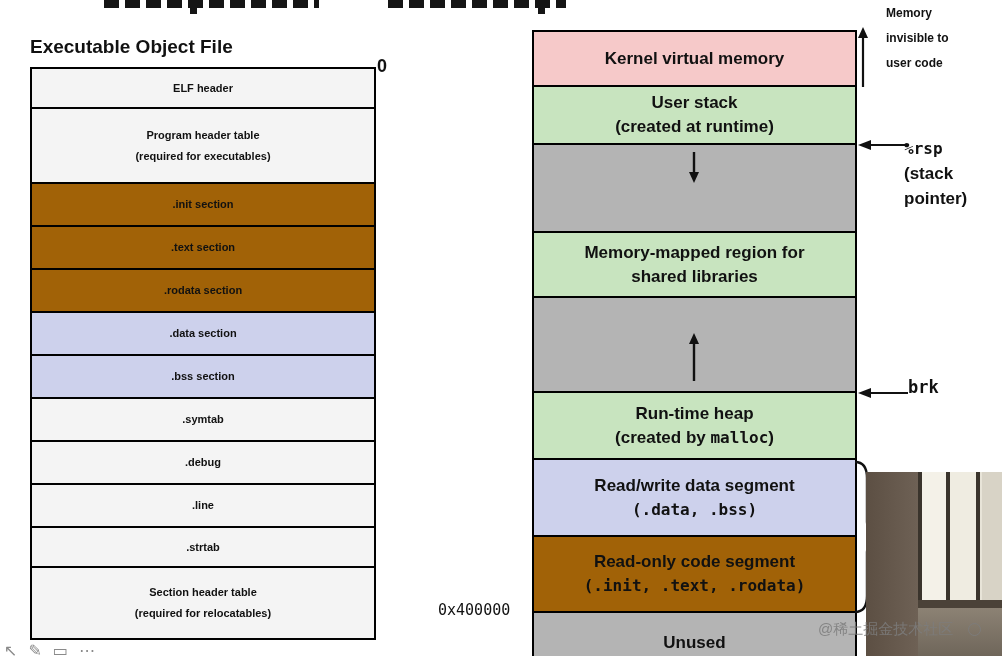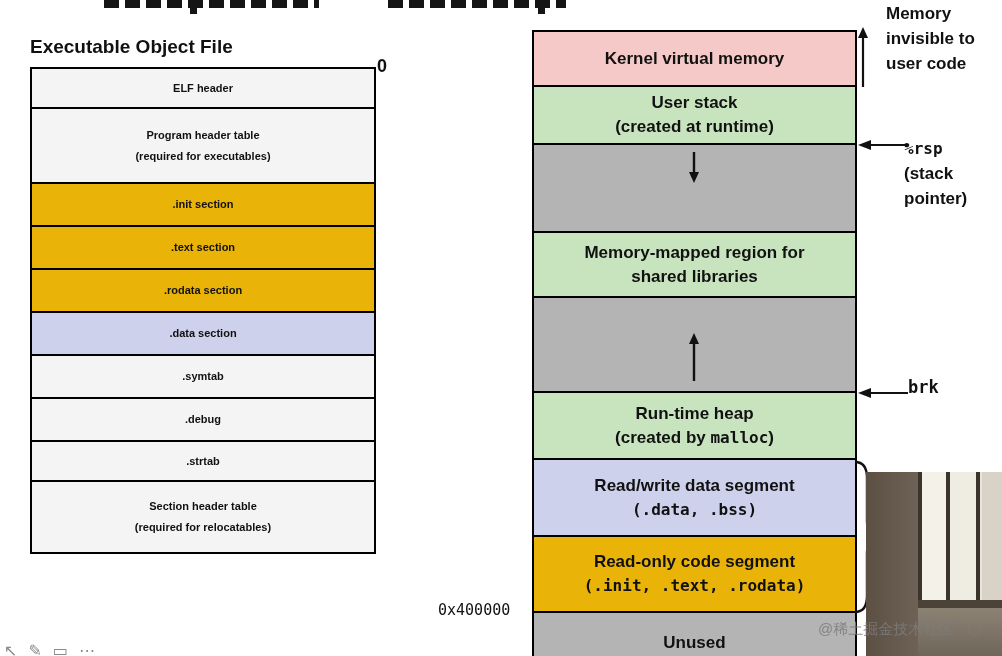--- a/index.html
+++ b/index.html
@@ -12,21 +12,21 @@
 
   
   .eof-title{position:absolute;left:30px;top:36px;font-size:19px;font-weight:bold;}
   .eof-box{position:absolute;left:30px;top:67px;width:342px;border:2px solid #000;background:#fff;
            display:flex;flex-direction:column;}
   .eof-row{box-sizing:border-box;border-top:2px solid #000;display:flex;flex-direction:column;
            justify-content:center;align-items:center;text-align:center;
            font-weight:bold;font-size:11px;line-height:21px;flex:none;}
   .eof-row:first-child{border-top:none;}
   .bg-white{background:#f4f4f4;}
-  .bg-yellow{background:#eab308;}
+  .bg-yellow{background:#a16207;}
   .bg-lav{background:#cdd1ec;}
   .bg-pink{background:#f6c9c9;}
   .bg-green{background:#c8e4bf;}
   .bg-gray{background:#b4b4b4;}
   .h38{height:38px}.h75{height:75px}.h43{height:43px}.h44{height:40px}.h72{height:72px}
   .origin{position:absolute;left:377px;top:56px;font-size:18px;font-weight:bold;}
 
   
   .mem{position:absolute;left:532px;top:30px;width:325px;}
   .mem-block{box-sizing:border-box;border:2px solid #000;margin-top:-2px;width:325px;
@@ -34,21 +34,21 @@
              text-align:center;font-weight:bold;font-size:17px;line-height:24px;position:relative;}
   .mem-block:first-child{margin-top:0;}
   .mh57{height:57px}.mh60{height:60px}.mh90{height:90px}.mh67{height:67px}
   .mh97{height:97px}.mh69{height:69px}.mh79{height:79px}.mh78{height:78px}.mh64{height:64px}
   .mono{font-family:"DejaVu Sans Mono","Liberation Mono",monospace;font-size:16px;}
 
   .addr{position:absolute;left:438px;top:601px;width:88px;text-align:left;
         font-family:"DejaVu Sans Mono","Liberation Mono",monospace;font-size:15px;}
 
   
-  .invisible-note{position:absolute;left:886px;top:1px;width:112px;font-size:17px;font-weight:bold;line-height:25px;}
+  .invisible-note{position:absolute;left:886px;top:1px;width:112px;font-size:12px;font-weight:bold;line-height:25px;}
   .rsp-note{position:absolute;left:904px;top:136px;font-weight:bold;font-size:17px;line-height:25px;}
   .rsp-note .reg{font-family:"DejaVu Sans Mono","Liberation Mono",monospace;font-size:16px;}
   .brk-note{position:absolute;left:908px;top:377px;font-weight:bold;
             font-family:"DejaVu Sans Mono","Liberation Mono",monospace;font-size:17px;}
 
   .arrow{position:absolute;}
 
   
   .video-overlay{position:absolute;left:866px;top:472px;width:136px;height:184px;background:#9a9183;overflow:hidden;}
   .vo-wall{position:absolute;left:0;top:0;width:52px;height:184px;background:linear-gradient(90deg,#5c4f43,#6e6155);}
@@ -94,25 +94,31 @@
       </div>
     <div class="eof-row bg-yellow h43">
         <span>.text section</span>
       </div>
     <div class="eof-row bg-yellow h43">
         <span>.rodata section</span>
       </div>
     <div class="eof-row bg-lav h43">
         <span>.data section</span>
       </div>
+    <div class="eof-row bg-lav h43">
+        <span>.bss section</span>
+      </div>
     <div class="eof-row bg-white h43">
         <span>.symtab</span>
       </div>
     <div class="eof-row bg-white h43">
         <span>.debug</span>
+      </div>
+    <div class="eof-row bg-white h43">
+        <span>.line</span>
       </div>
     <div class="eof-row bg-white h44">
         <span>.strtab</span>
       </div>
     <div class="eof-row bg-white h72">
       <span>Section header table</span>
       <span>(required for relocatables)</span>
     </div>
   </div>
 

